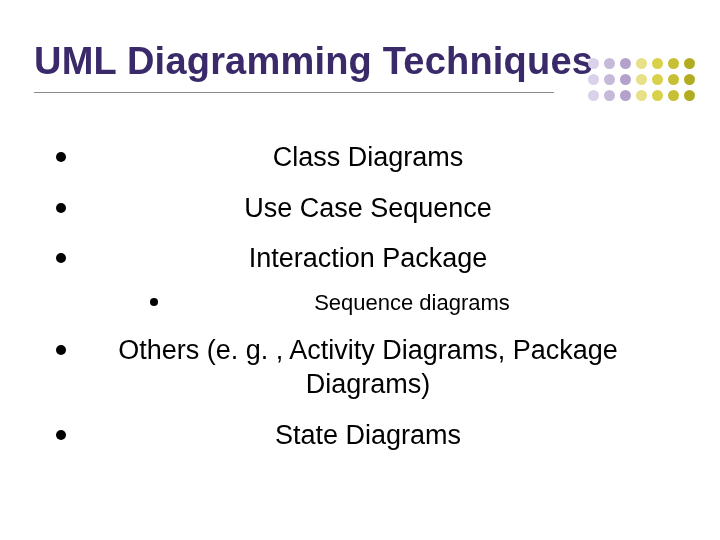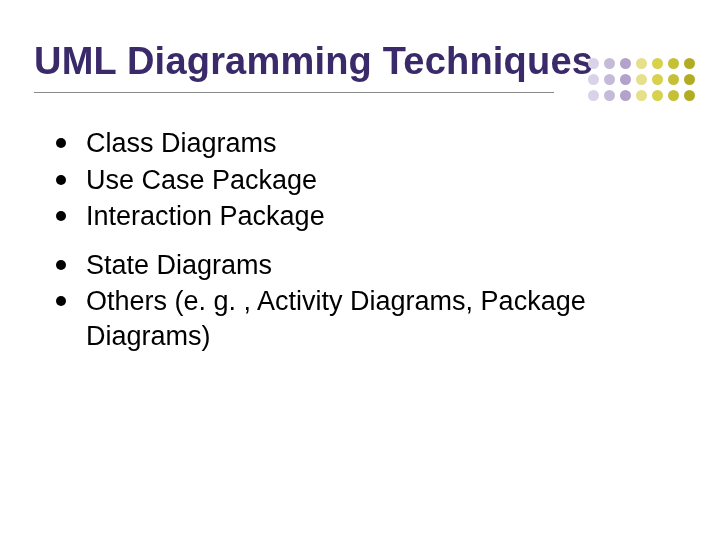--- a/index.html
+++ b/index.html
@@ -67,21 +67,22 @@
   ul.lvl1 {
     list-style: none;
     padding: 0;
     margin: 0;
   }
   ul.lvl1 > li {
     position: relative;
     padding-left: 36px;
     font-size: 27px;
     line-height: 1.28;
-    margin: 2px 0;
+    margin: 16px 0;
+    text-align: center;
   }
   ul.lvl1 > li::before {
     content: "";
     position: absolute;
     left: 6px;
     top: 12px;
     width: 10px;
     height: 10px;
     background: #000;
     border-radius: 50%;
@@ -138,23 +139,24 @@
       <div class="d c2" style="left:32px;top:32px"></div>
       <div class="d c3" style="left:48px;top:32px"></div>
       <div class="d c4" style="left:64px;top:32px"></div>
       <div class="d c5" style="left:80px;top:32px"></div>
       <div class="d c6" style="left:96px;top:32px"></div>
   </div>
 
   <div class="content">
     <ul class="lvl1">
       <li><span>Class Diagrams</span></li>
-      <li><span>Use Case Package</span></li>
+      <li><span>Use Case Sequence</span></li>
       <li><span>Interaction Package</span>
         <ul class="lvl2">
+          <li><span>Sequence diagrams</span></li>
         </ul>
       </li>
+      <li><span>Others (e. g. , Activity Diagrams, Package Diagrams)</span></li>
       <li><span>State Diagrams</span></li>
-      <li><span>Others (e. g. , Activity Diagrams, Package Diagrams)</span></li>
     </ul>
   </div>
 
 </div>
 
 </body></html>

